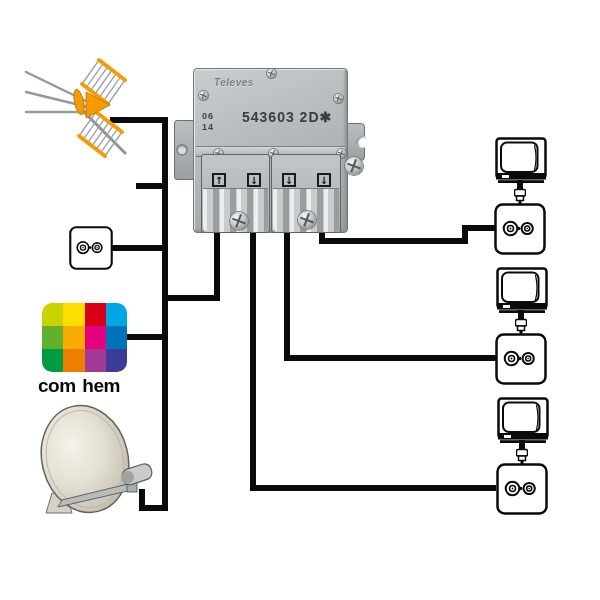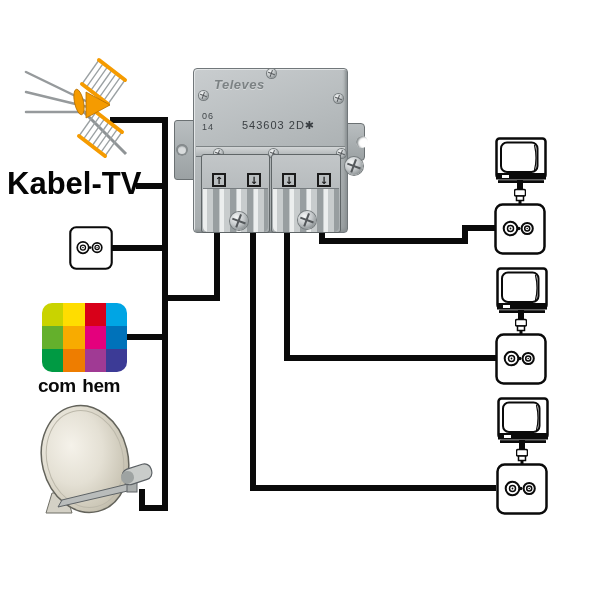--- a/index.html
+++ b/index.html
@@ -24,25 +24,25 @@
   .dev-body{position:absolute;left:21px;top:5px;width:153px;height:163px;border-radius:4px;
             background:linear-gradient(160deg,#c9cdcf 0%,#b4b9bb 45%,#9aa0a2 100%);
             border:1px solid #71777a;box-shadow:inset 1px 1px 0 #e3e6e7, inset -2px -2px 3px #8a9092;}
   .tab{position:absolute;background:linear-gradient(180deg,#b9bec0,#9ba1a3);border:1px solid #6b7173;}
   .tab-left{left:2px;top:57px;width:19px;height:58px;border-radius:3px 0 0 3px;}
   .tab-right{left:166px;top:60px;width:25px;height:36px;border-radius:0 4px 4px 0;}
   .tab-hole{position:absolute;width:12px;height:12px;border-radius:50%;left:1px;top:23px;
             background:#d9dcdd;box-shadow:inset 0 0 0 2px #868c8e, inset 0 2px 2px #70767a;}
   .tab-notch{position:absolute;width:12px;height:12px;border-radius:50%;right:-4px;top:12px;background:#fff;
              box-shadow:inset 2px 1px 2px #868c8e;}
-  .brand{position:absolute;left:20px;top:8px;font-size:13px;font-weight:700;font-style:italic;
+  .brand{position:absolute;left:20px;top:8px;font-size:10px;font-weight:700;font-style:italic;
          color:#7c8284;letter-spacing:0.5px;text-shadow:0 1px 0 #d9dcdd;}
-  .datecode{position:absolute;left:8px;top:42px;font-size:9px;line-height:11px;font-weight:400;
+  .datecode{position:absolute;left:8px;top:42px;font-size:9px;line-height:11px;font-weight:700;
             color:#41464a;letter-spacing:1px;}
-  .model{position:absolute;left:48px;top:50px;font-size:11px;font-weight:400;color:#393e42;letter-spacing:1px;}
+  .model{position:absolute;left:48px;top:40px;font-size:14px;font-weight:700;color:#393e42;letter-spacing:1px;}
   .rail{position:absolute;left:2px;right:2px;top:77px;height:9px;
         background:linear-gradient(180deg,#d3d6d7,#aeb3b5);border-top:1px solid #7d8385;border-bottom:1px solid #6d7376;}
   .block{position:absolute;top:85px;height:77px;border:1px solid #5f6567;border-radius:3px;
          background:linear-gradient(180deg,#c2c6c8,#a9aeb0);}
   .block-a{left:7px;width:67px;}
   .block-b{left:77px;width:68px;}
   .barrels{position:absolute;left:1px;right:1px;bottom:0;top:33px;border-radius:0 0 5px 5px;
            background:repeating-linear-gradient(90deg,#eceeee 0 4px,#c8cccd 4px 10px,#989ea0 10px 16px,#c8cccd 16px 17px);
            border-top:1px solid #777d80;}
   .port-box{position:absolute;top:18px;width:14px;height:14px;box-sizing:border-box;border:2px solid #1b1b1b;
@@ -138,21 +138,20 @@
     <g stroke="#f59b00" stroke-width="4" stroke-linecap="round">
       <line x1="77" y1="4" x2="103" y2="24"></line>
       <line x1="60" y1="28" x2="86" y2="48"></line>
       <line x1="74" y1="56" x2="100" y2="76"></line>
       <line x1="57" y1="80" x2="83" y2="100"></line>
     </g>
     <path d="M64,36 L88,49 L64,62 Z" fill="#f59b00" stroke="#b56f00" stroke-width="0.8"></path>
     <ellipse cx="57" cy="46" rx="4.5" ry="13" transform="rotate(-12 57 46)" fill="#f59b00" stroke="#b56f00" stroke-width="0.8"></ellipse>
   </svg>
 
-  <div class="abs kabel-tv">Kabel-TV</div>
 
   <svg class="abs left-outlet" width="44" height="44" viewBox="0 0 52 52">
     <use href="#wall-outlet"></use>
   </svg>
 
   <div class="abs comhem-logo">
       <div style="background: rgb(201, 211, 0);"></div>
       <div style="background: rgb(255, 221, 0);"></div>
       <div style="background: rgb(216, 0, 25);"></div>
       <div style="background: rgb(0, 165, 228);"></div>

